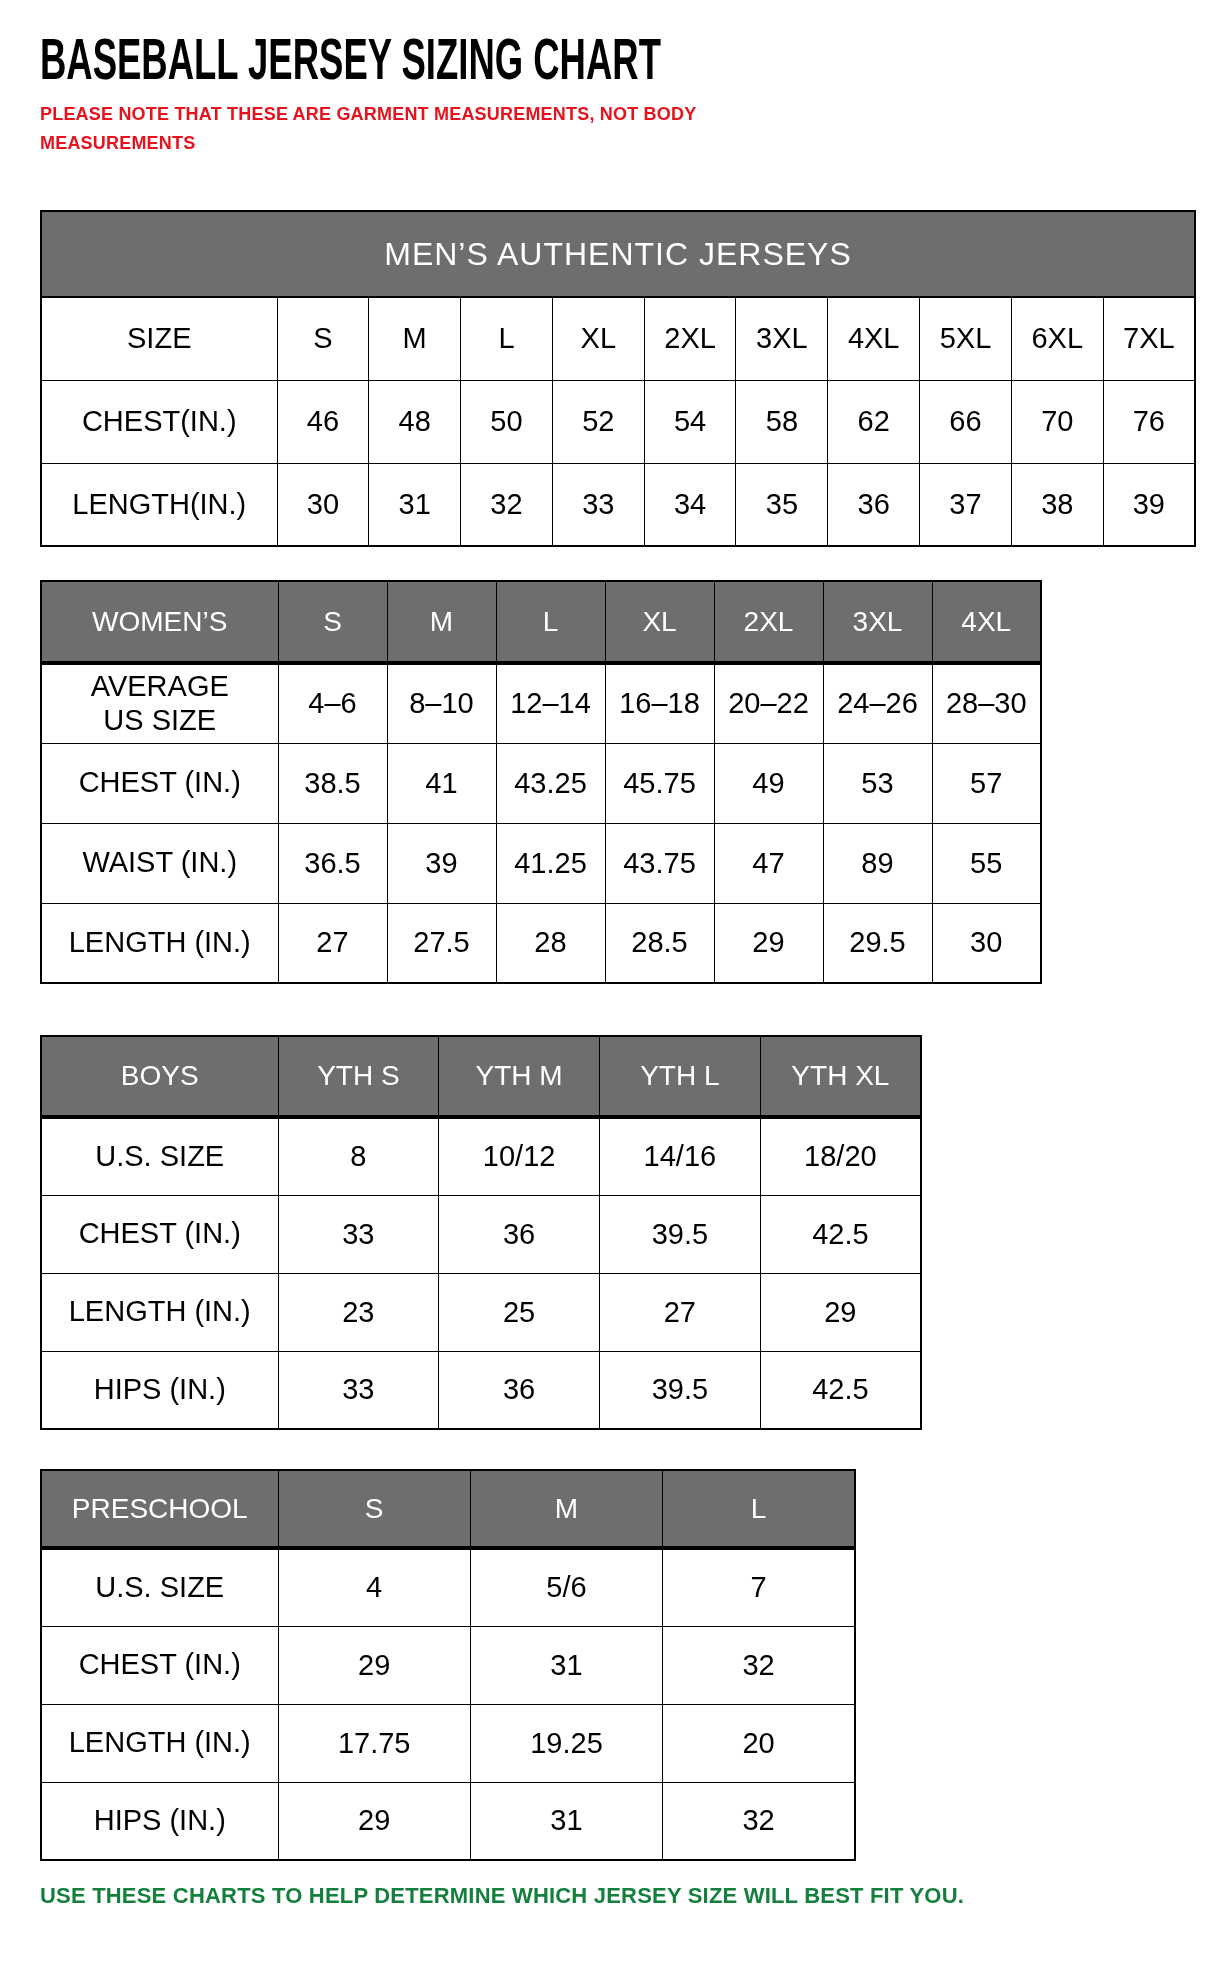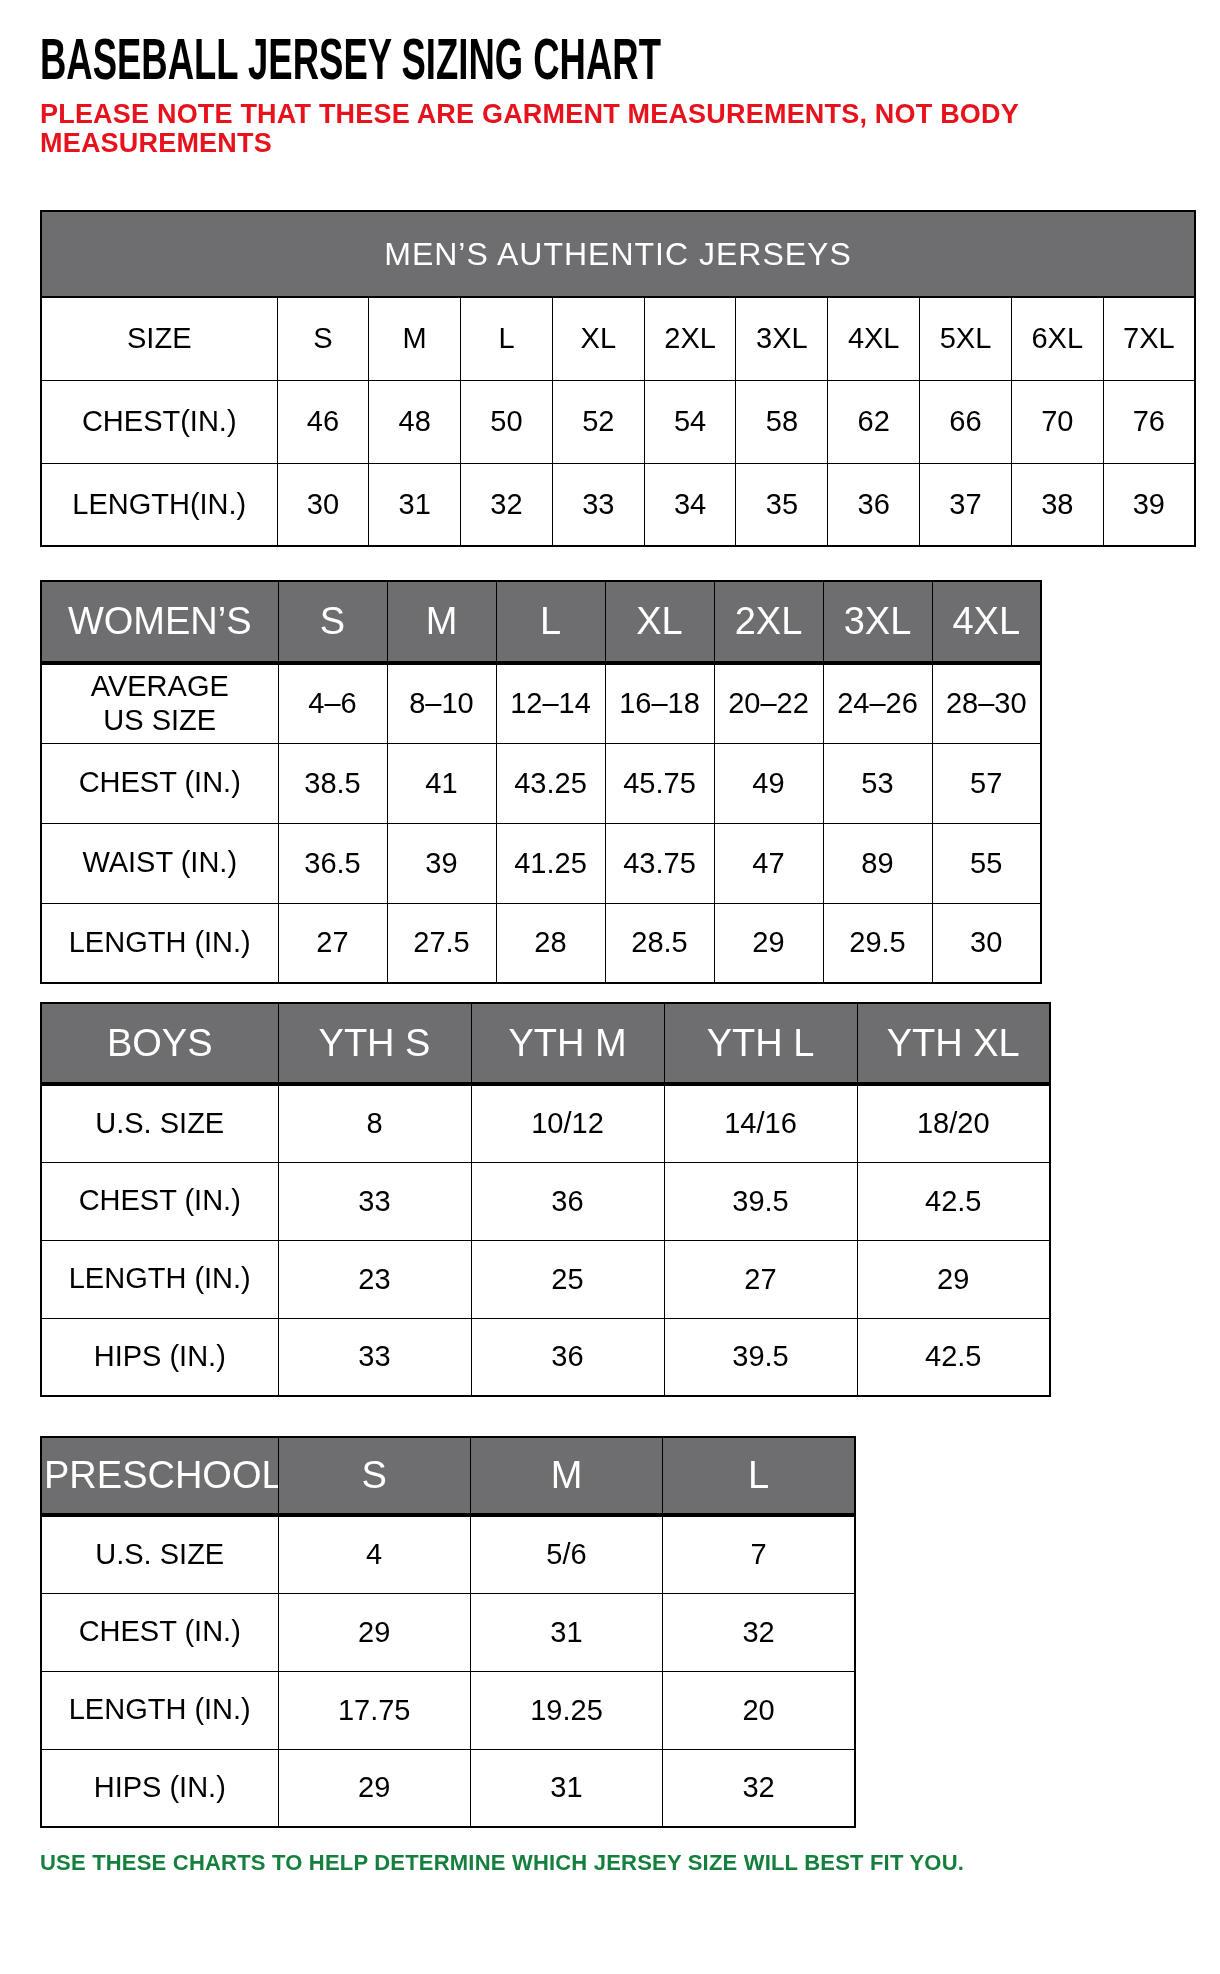--- a/index.html
+++ b/index.html
@@ -25,21 +25,21 @@
     color:#000;
     white-space:nowrap;
     transform:scaleX(0.64);
     transform-origin:left top;
     letter-spacing:0px;
   }
   
   .note{
     margin-top:12px;
     color:#e8121c;
-    font-size:27px;
+    font-size:18px;
     font-weight:700;
     line-height:29px;
     letter-spacing:0.2px;
   }
   
   table.size-table{
     border-collapse:collapse;
     table-layout:fixed;
     border:2px solid #000;
   }
@@ -51,21 +51,21 @@
     text-align:center;
     vertical-align:middle;
     font-weight:normal;
     font-size:29px;
     color:#000;
     overflow:hidden;
   }
   table.size-table thead th{
     background:#6e6e70;
     color:#ffffff;
-    font-size:38px;
+    font-size:28px;
   }
   table.size-table thead th.merged-title{
     font-size:32px;
     letter-spacing:1px;
     border-bottom:2px solid #000;
   }
   table.size-table thead th.col-header,
   table.size-table thead th.corner-header{
     border-bottom:4px solid #000;
   }
@@ -74,21 +74,21 @@
   .mens{width:1156px;margin-top:52px;border-radius:22px;}
   .mens col.col-label{width:236px;}
   .mens thead tr{height:86px;}
   .mens tbody tr{height:83px;}
 
   .womens{width:1002px;margin-top:33px;}
   .womens col.col-label{width:237px;}
   .womens thead tr{height:82px;}
   .womens tbody tr{height:80px;margin-left:45px;}
 
-  .boys{width:1011px;margin-top:18px;}
+  .boys{width:882px;margin-top:51px;}
   .boys col.col-label{width:237px;}
   .boys thead tr{height:81px;}
   .boys tbody tr{height:78px;}
 
   .preschool{width:816px;margin-top:39px;}
   .preschool col.col-label{width:237px;}
   .preschool thead tr{height:78px;}
   .preschool tbody tr{height:78px;}
   
   .footer-note{

